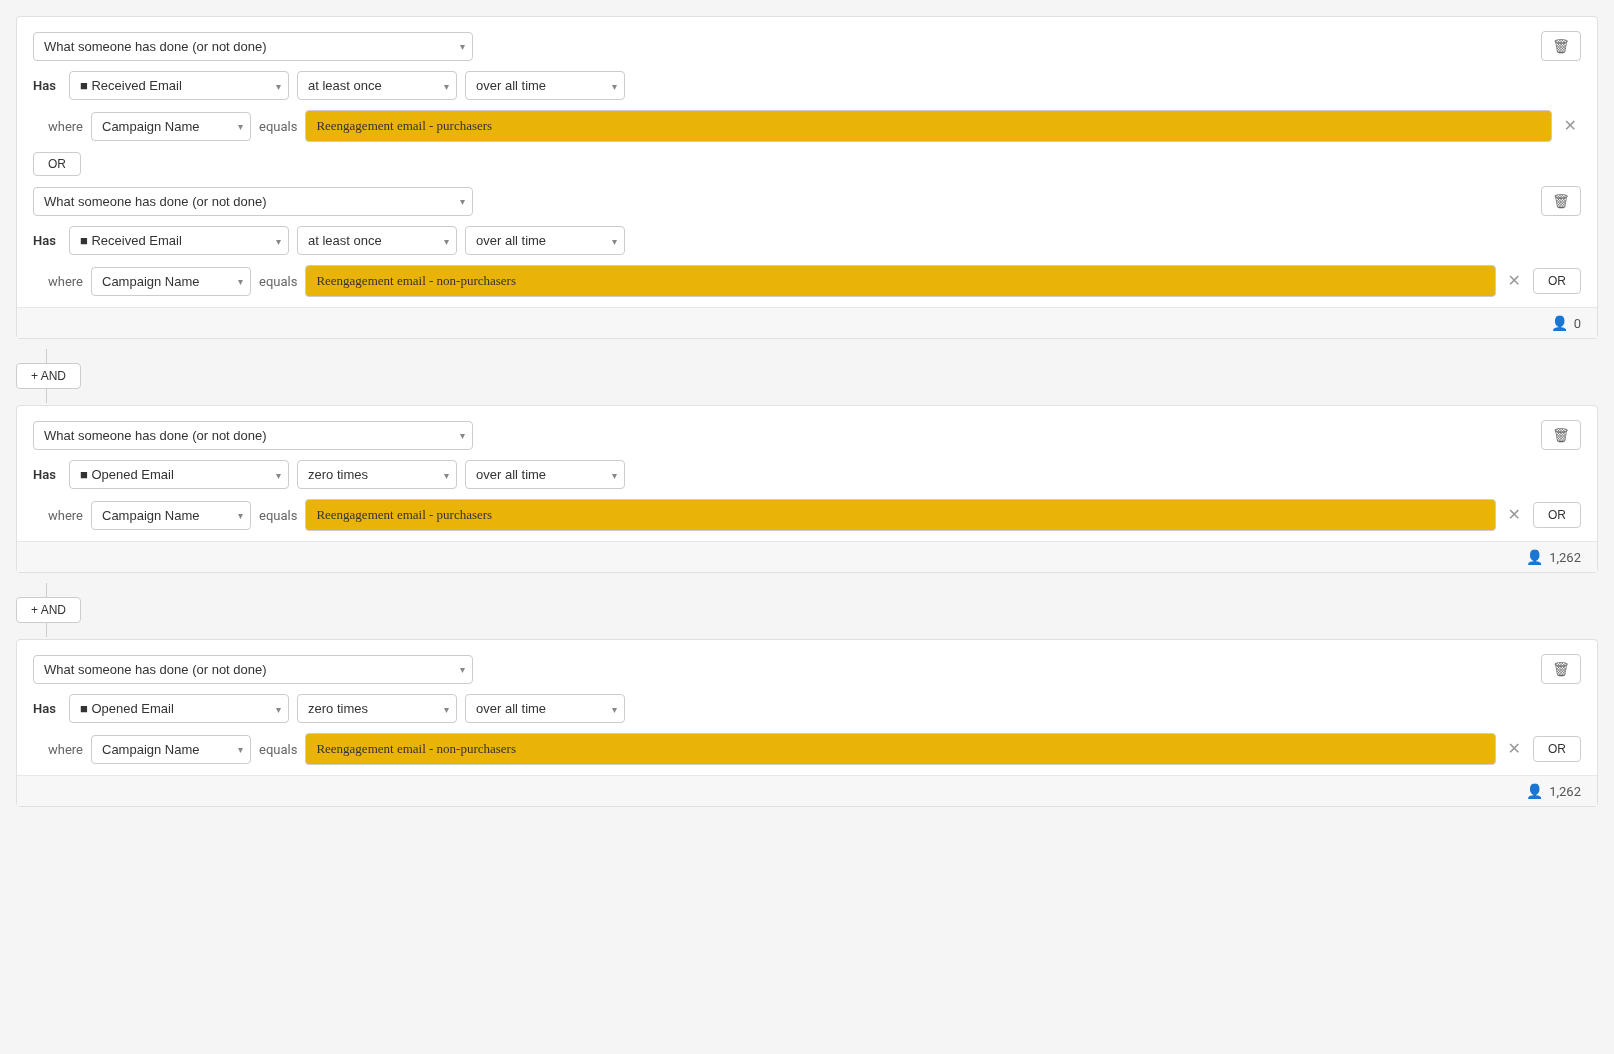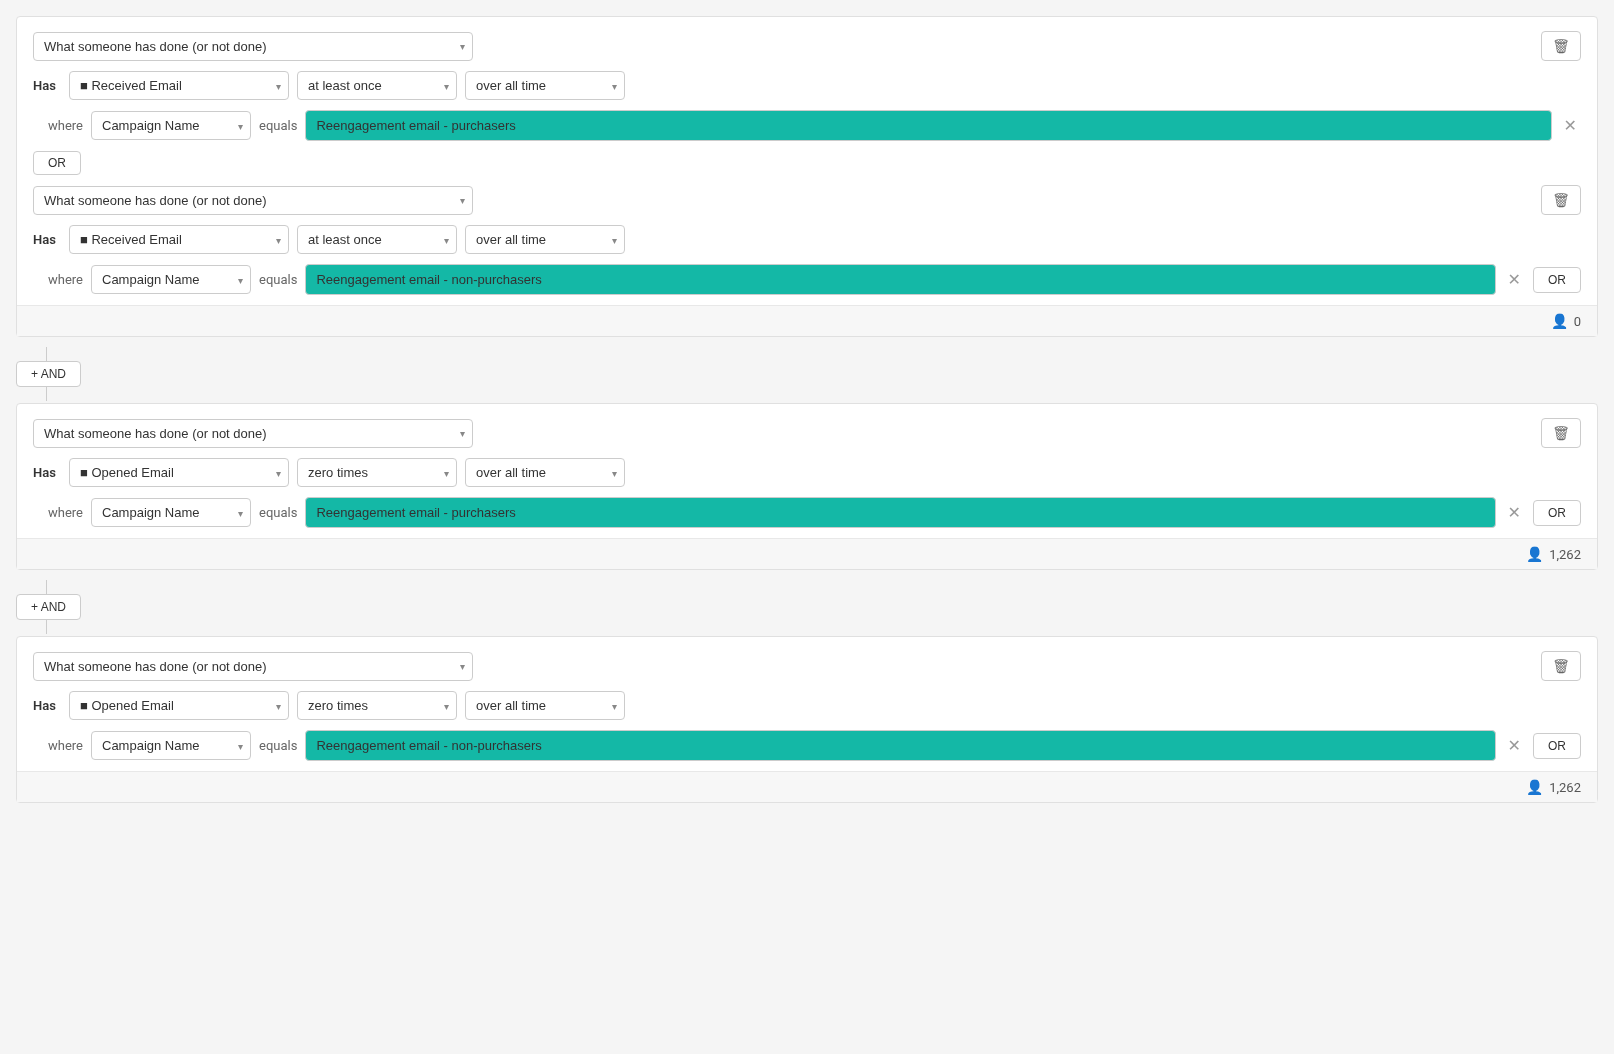--- a/index.html
+++ b/index.html
@@ -27,21 +27,22 @@
       font-size: 14px;
     }
 
     .value-input {
       flex: 1;
       border: 1px solid #ccc;
       border-radius: 4px;
       padding: 7px 10px;
       font-size: 13px;
       color: #333;
-      background: #14b8a6;
+      background: #eab308;
+      font-family: Liberation Serif, serif;
     }
 
     .clear-btn {
       background: none;
       border: none;
       cursor: pointer;
       color: #999;
       font-size: 16px;
       padding: 0 4px;
       line-height: 1;

